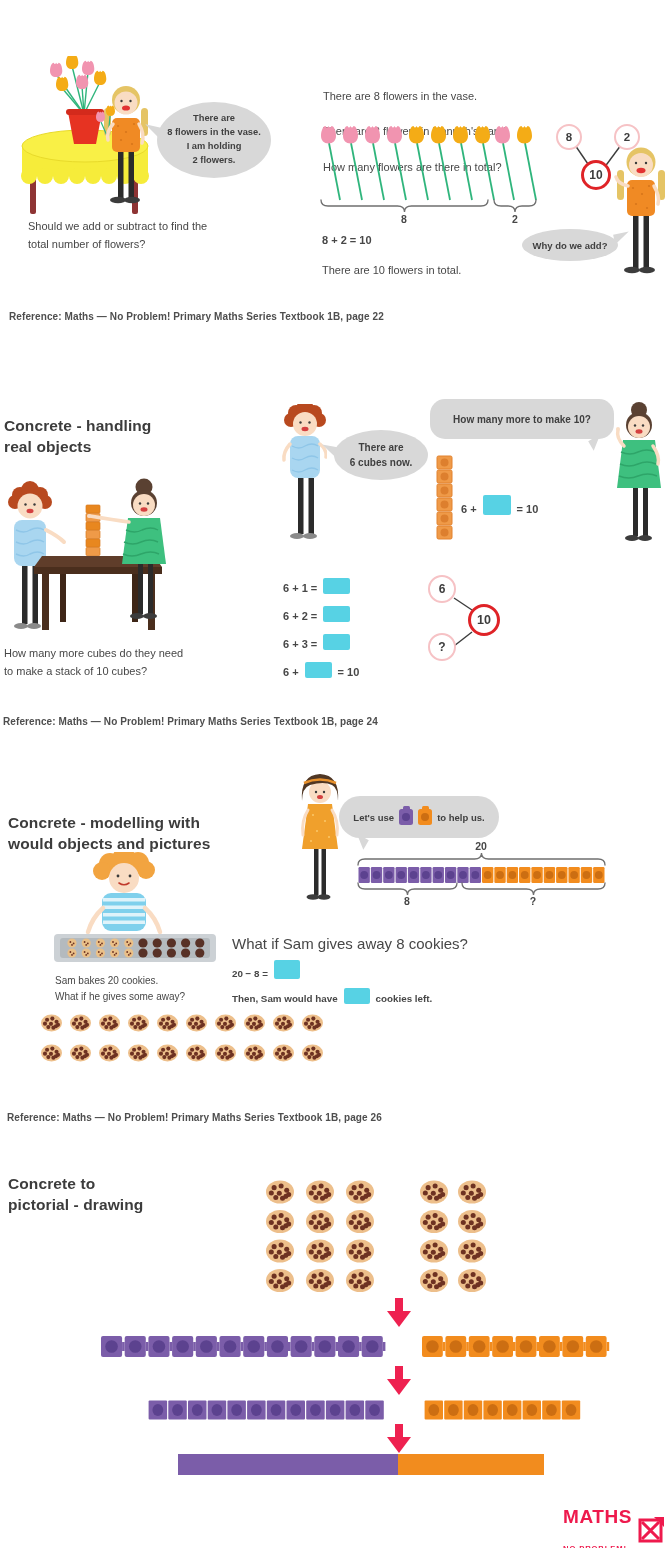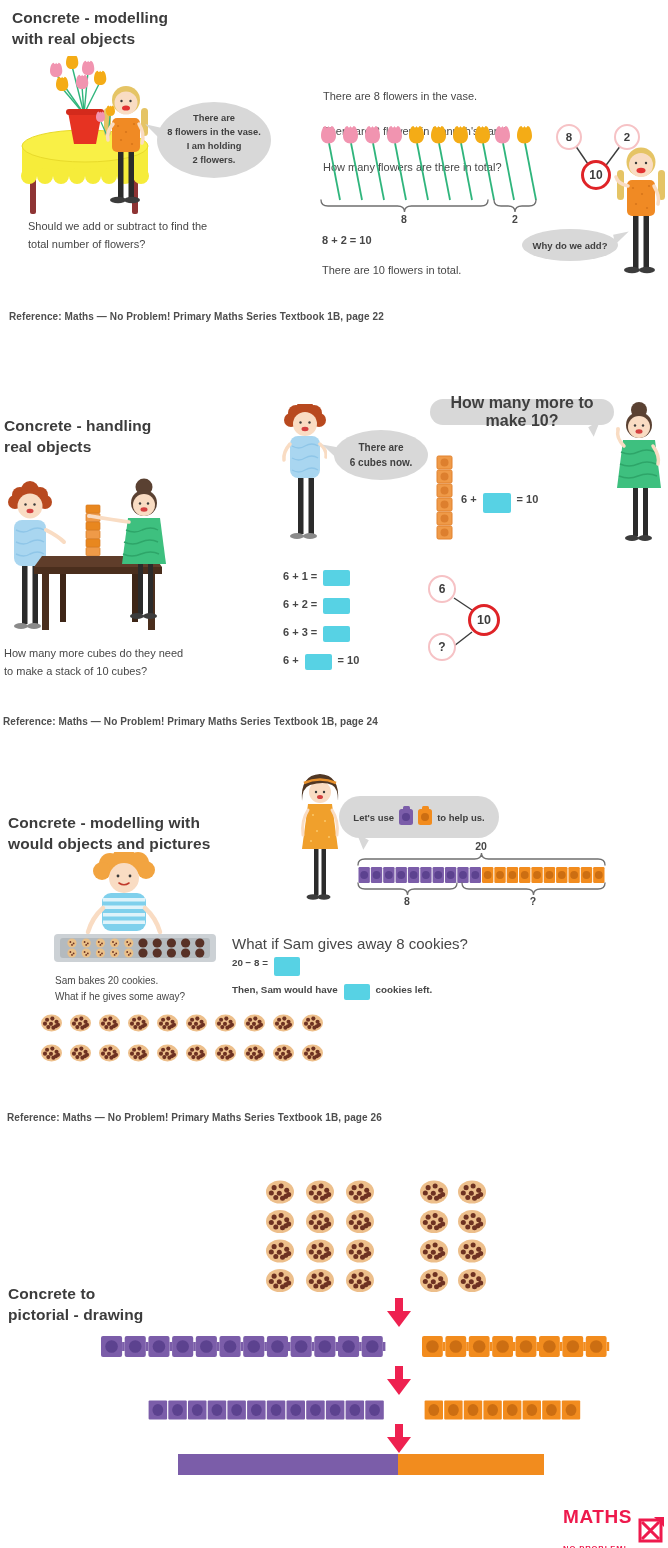--- a/index.html
+++ b/index.html
@@ -3,21 +3,21 @@
 <meta charset="utf-8">
 <style>
   html,body{margin:0;padding:0;background:#fff}
   .page{position:relative;width:668px;height:1548px;background:#ffffff;overflow:hidden;
         font-family:"Liberation Sans",sans-serif;-webkit-font-smoothing:antialiased}
   .abs{position:absolute}
   .h1{position:absolute;font-size:15.5px;font-weight:700;color:#3c3c3c;line-height:1.34;
       white-space:pre-line;letter-spacing:.1px}
   .body{position:absolute;font-size:11px;font-weight:500;color:#474747;line-height:1.62;white-space:pre-line}
   .ref{position:absolute;font-size:10px;font-weight:700;color:#4e4e4e;letter-spacing:.1px}
-  .eqrow{position:absolute;display:flex;align-items:flex-start;gap:6px}
+  .eqrow{position:absolute;display:flex;align-items:flex-end;gap:6px}
   .eqtext{font-size:11px;font-weight:600;color:#474747}
   .smtext{font-size:9.8px;font-weight:600;color:#474747}
   .slot{display:inline-block;background:var(--cyan);border-radius:2px}
   .slot-a{width:28px;height:20px}
   .slot-b{width:27px;height:16px}
   .slot-c{width:26px;height:19px}
   .slot-d{width:26px;height:16px}
   .bubble{position:absolute;background:var(--bubble);display:flex;align-items:center;justify-content:center;
           text-align:center;font-weight:700;color:#3f3f3f;box-sizing:border-box}
   .bubble .tx{white-space:pre-line}
@@ -41,22 +41,20 @@
   #bar-purple{background:var(--purple);height:100%}
   #bar-orange{background:var(--orange);height:100%}
   .logo-word{font-size:19px;font-weight:800;color:var(--logo-red);letter-spacing:.6px;line-height:1}
   .logo-sub{font-size:7.6px;font-weight:700;color:var(--logo-red);letter-spacing:.9px;margin-top:18px}
 </style>
 </head>
 <body>
 
 <div class="page">
 
-  <div class="h1" style="left:12px;top:8px">Concrete - modelling
-with real objects</div>
 
   <svg class="abs" style="left:14px;top:56px" width="165" height="162" viewBox="0 0 165 162">
     <rect x="16" y="116" width="6" height="42" rx="2" fill="#8e3434"></rect>
     <rect x="118" y="116" width="6" height="42" rx="2" fill="#8e3434"></rect>
     <rect x="8" y="90" width="126" height="30" fill="#f6ec3a"></rect>
     <g fill="#f6ec3a">
       <circle cx="15" cy="120" r="8"></circle>
         <circle cx="31" cy="120" r="8"></circle>
         <circle cx="47" cy="120" r="8"></circle>
       <circle cx="63" cy="120" r="8"></circle>
@@ -318,21 +316,21 @@
     <ellipse cx="16" cy="132" rx="7" ry="3" fill="#8a8a8a"></ellipse>
     <ellipse cx="29" cy="132" rx="7" ry="3" fill="#8a8a8a"></ellipse>
   </svg>
 
   <div class="bubble ellip" style="left:334px;top:430px;width:94px;height:50px;font-size:10px;line-height:1.5">
     <div class="tail" style="left:-13px;top:16px;border-right:17px solid var(--bubble);border-bottom:11px solid transparent;transform:rotate(10deg)"></div>
     <span class="tx">There are
 6 cubes now.</span>
   </div>
 
-  <div class="bubble" style="left:430px;top:399px;width:184px;height:26px;border-radius:15px;font-size:16px">
+  <div class="bubble" style="left:430px;top:399px;width:184px;height:40px;border-radius:15px;font-size:10px">
     <div class="tail" style="right:10px;bottom:-9px;border-left:14px solid var(--bubble);border-bottom:11px solid transparent;transform:rotate(-30deg)"></div>
     <span class="tx">How many more to make 10?</span>
   </div>
 
   <svg class="abs" style="left:612px;top:402px" width="52" height="144" viewBox="0 0 52 144">
     <circle cx="27" cy="8" r="8" fill="#5a4132"></circle>
     <rect x="21" y="13" width="12" height="3" rx="1.5" fill="#35b6b0"></rect>
     <circle cx="27" cy="23" r="13" fill="#5a4132"></circle>
     <circle cx="27" cy="25" r="11" fill="#f9dcc3"></circle>
     <circle cx="23" cy="23.5" r="1.2" fill="#3a3a3a"></circle>
@@ -811,21 +809,21 @@
           <circle cx="15.91" cy="13.23" r="2.065" fill="#6e3222"></circle>
           <circle cx="8.35" cy="14.08" r="2.065" fill="#6e3222"></circle>
           <circle cx="13.39" cy="14.675" r="2.065" fill="#6e3222"></circle>
           <circle cx="18.009999999999998" cy="11.870000000000001" r="2.065" fill="#6e3222"></circle>
         </svg>
       </div>
     </div>
 
   <div class="ref" style="left:7px;top:1112px">Reference: Maths — No Problem! Primary Maths Series Textbook 1B, page 26</div>
 
-  <div class="h1" style="left:8px;top:1284px">Concrete to
+  <div class="h1" style="left:8px;top:1174px">Concrete to
 pictorial - drawing</div>
 
   <svg class="abs" id="grid1" style="left:260px;top:1178px" width="126" height="118" viewBox="0 0 126 118">
       <ellipse cx="20" cy="14" rx="14" ry="11.5" fill="#edbf8b"></ellipse>
       <circle cx="14.120000000000001" cy="9.629999999999999" r="2.52" fill="#6e3222"></circle>
       <circle cx="21.12" cy="8.02" r="2.52" fill="#6e3222"></circle>
       <circle cx="26.72" cy="12.275" r="2.52" fill="#6e3222"></circle>
       <circle cx="11.32" cy="14.92" r="2.52" fill="#6e3222"></circle>
       <circle cx="19.3" cy="15.15" r="2.52" fill="#6e3222"></circle>
       <circle cx="25.88" cy="18.37" r="2.52" fill="#6e3222"></circle>

